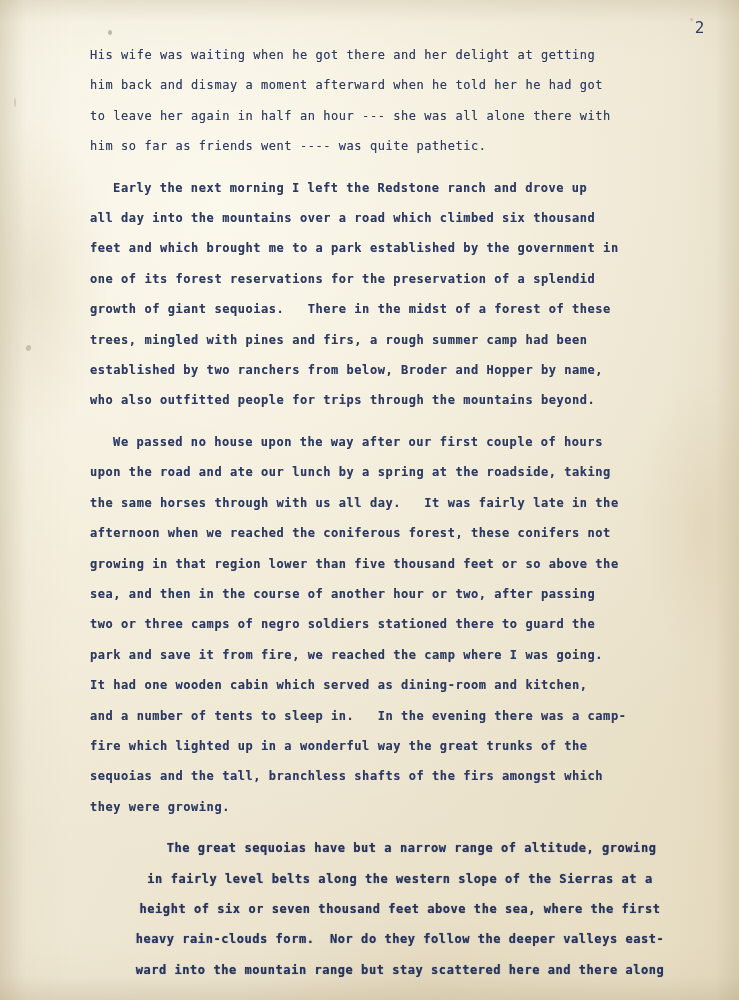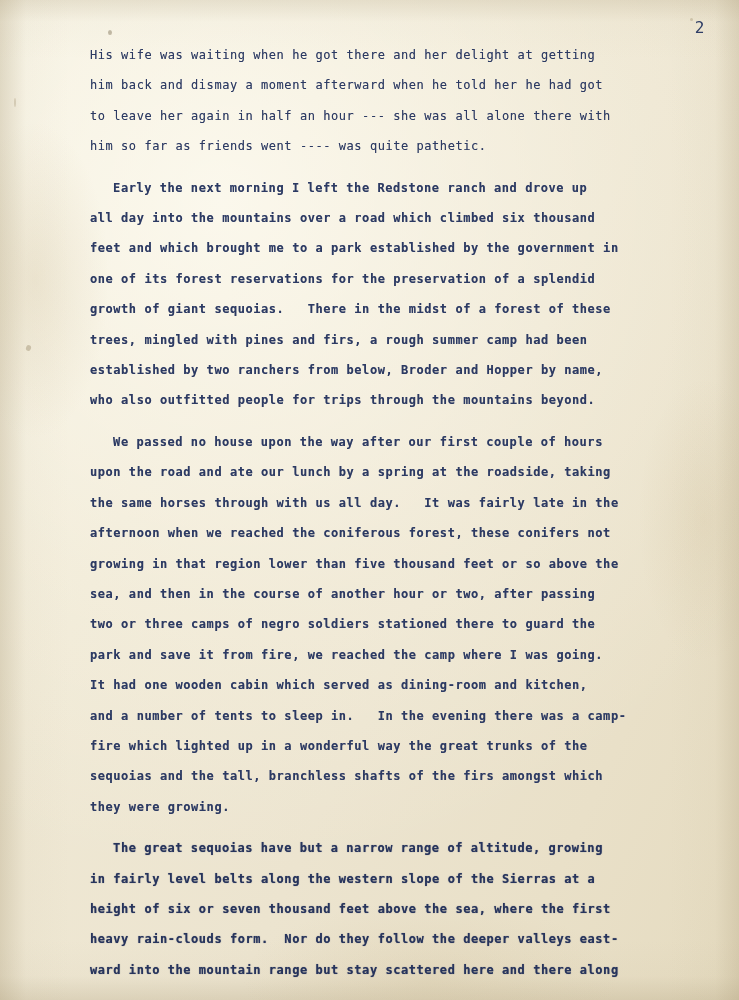--- a/index.html
+++ b/index.html
@@ -85,20 +85,21 @@
     white-space: pre-wrap;
     text-shadow: 0 0 0.6px rgba(44,58,99,0.45);
   }
   .para.indent-1 { text-indent: 0; }
   .para.indent-2 { text-indent: 3.2ch; font-weight: bold; }
 
   
   .para.heavy {
     color: #27345c;
     text-shadow: 0 0 0.9px rgba(39,52,92,0.75);
+    text-align: center;
   }
 </style>
 </head>
 <body>
 
 <div class="page">
 
   <div class="vignette"></div>
   <div class="stain stain-a"></div>
   <div class="stain stain-b"></div>

